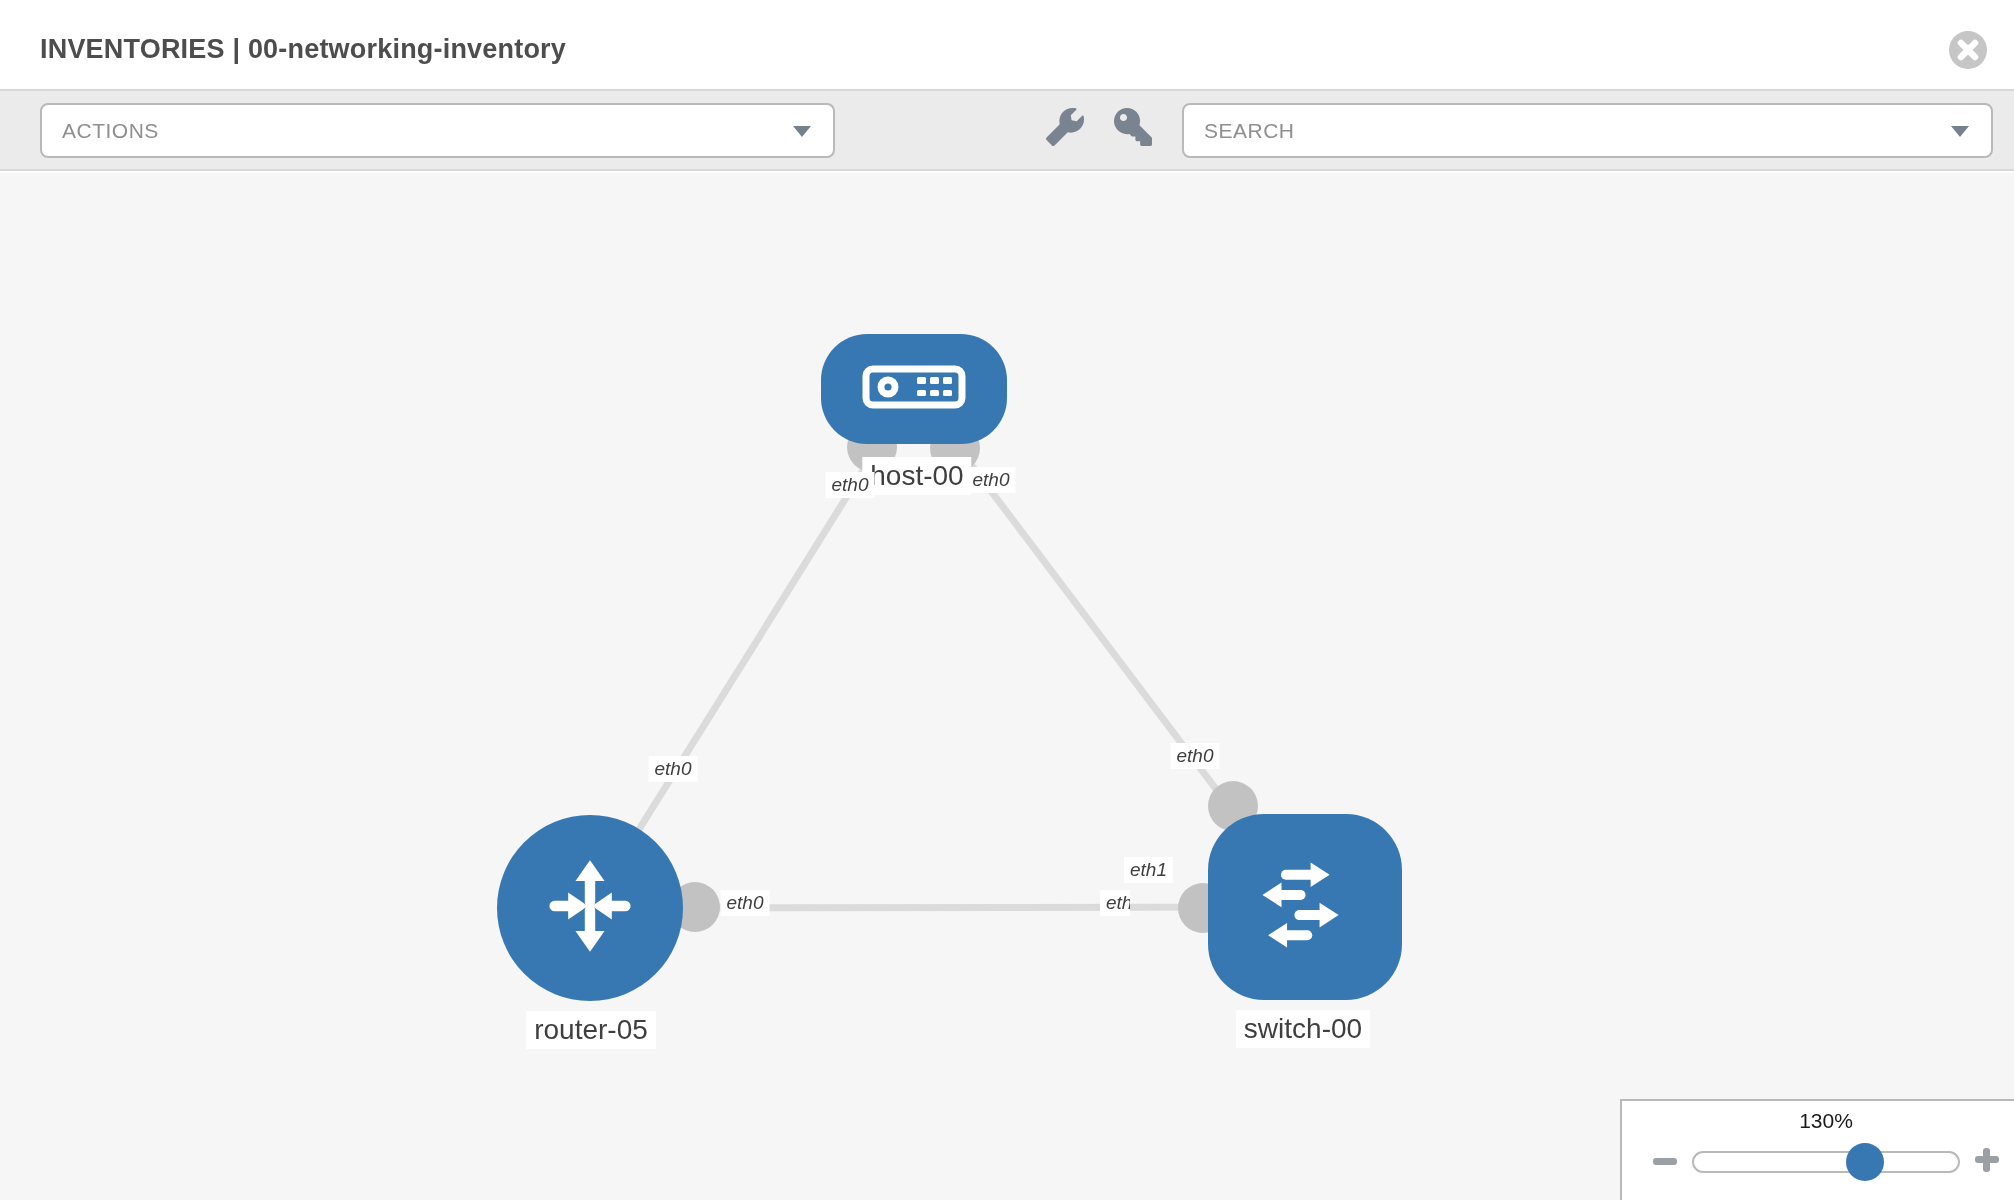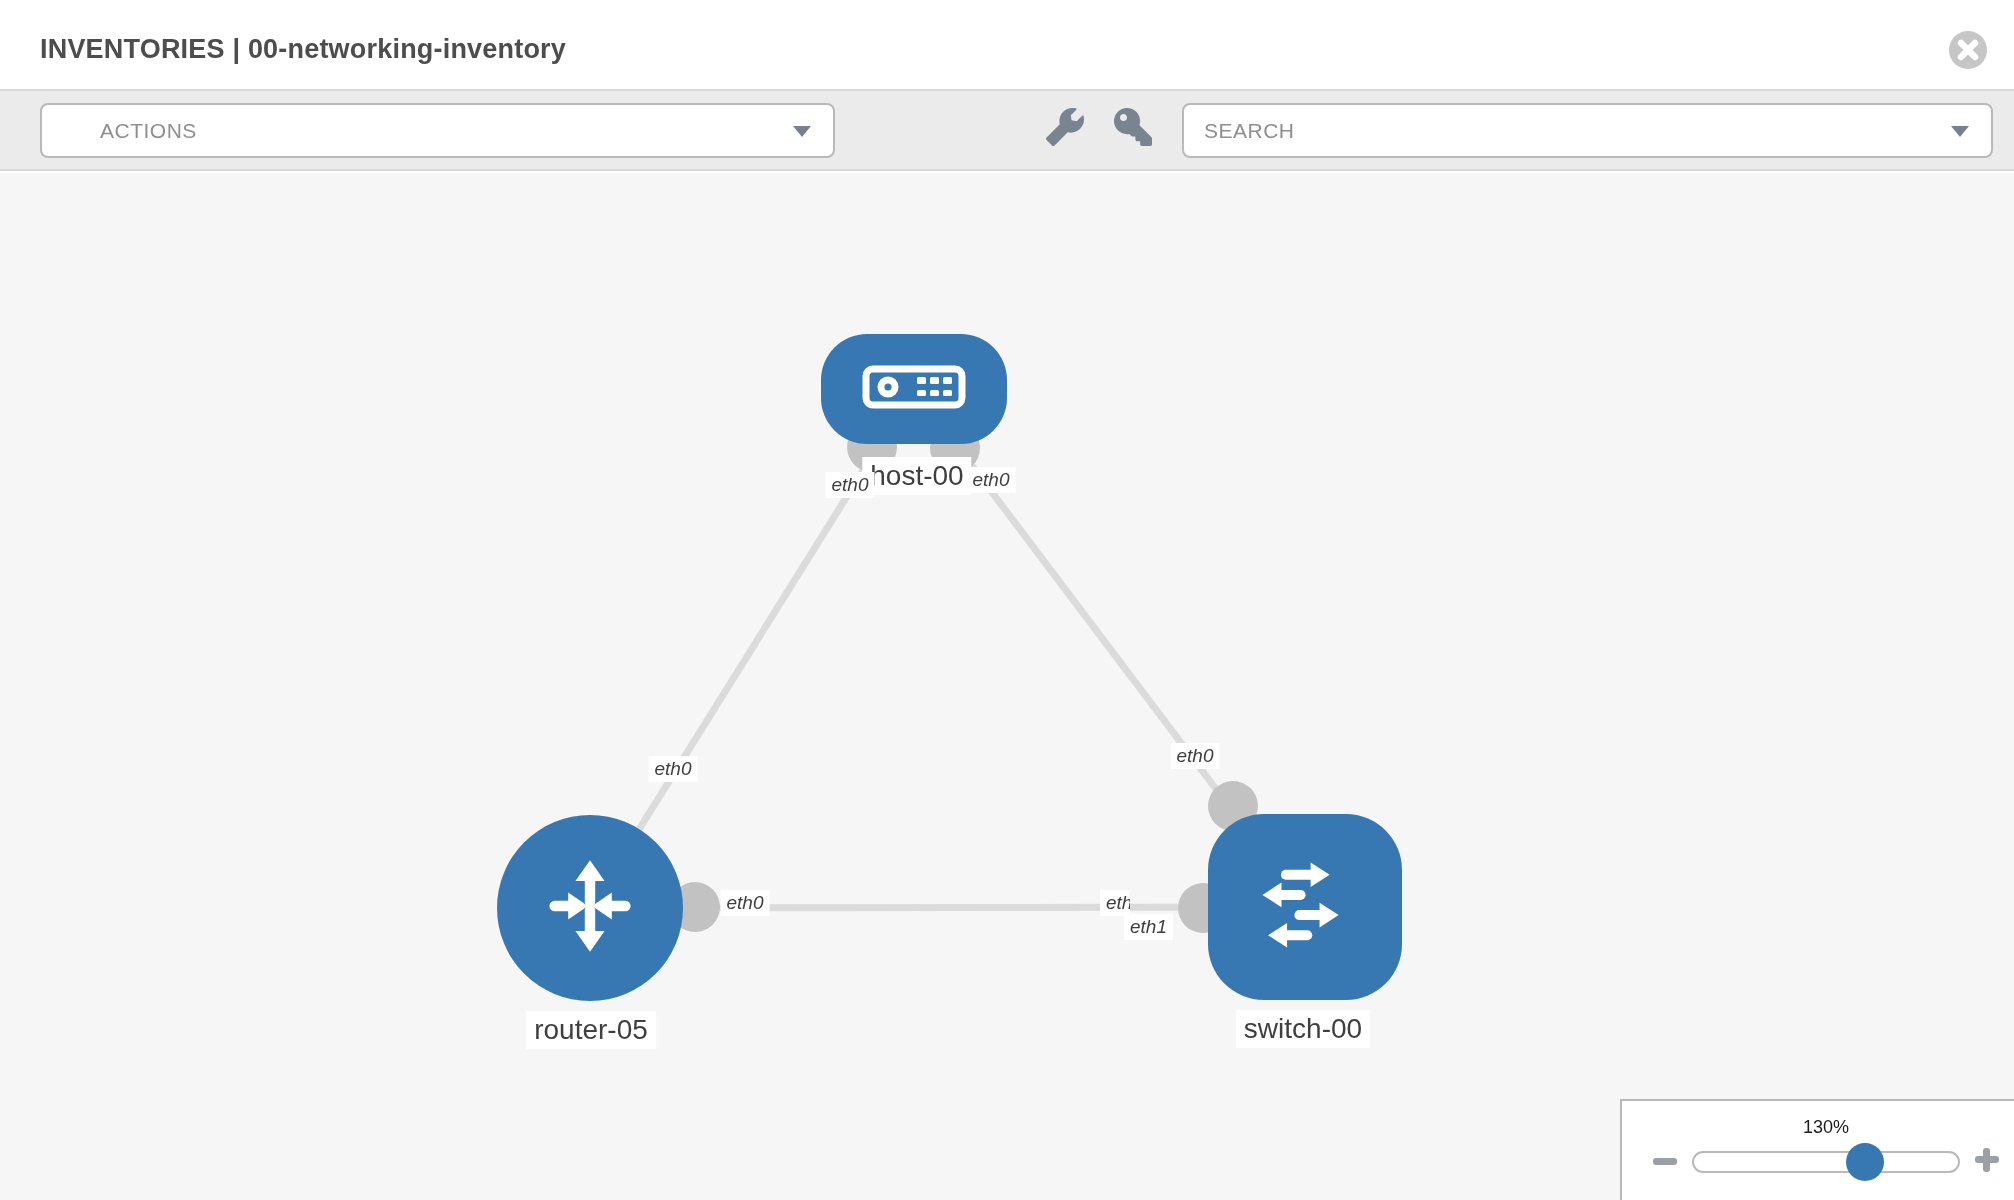--- a/index.html
+++ b/index.html
@@ -10,21 +10,21 @@
   
   .header { position:absolute; left:0; top:0; width:2014px; height:73px; background:#fff; }
   .header .title { position:absolute; left:40px; top:18px; font-size:27px; font-weight:bold; color:#4d4d4d; letter-spacing:0.2px; }
   .close-btn { position:absolute; right:26px; top:14px; width:40px; height:40px; border:none; background:transparent; cursor:pointer; }
 
   
   .toolbar { position:absolute; left:0; top:73px; width:2014px; height:82px; background:#ebebeb; border-top:2px solid #d8d8d8; border-bottom:2px solid #d8d8d8; }
   .select-box { position:absolute; top:12px; height:55px; background:#fff; border:2px solid #b9b9b9; border-radius:8px; display:flex; align-items:center; cursor:pointer; }
   .select-box .sel-label { font-size:21px; color:#8f8f8f; letter-spacing:0.5px; padding-left:20px; }
   .caret { position:absolute; right:22px; top:50%; margin-top:-5px; width:0; height:0; border-left:9px solid transparent; border-right:9px solid transparent; border-top:11px solid #76818e; }
-  .actions-box { left:40px; width:795px;padding-left:38px; }
+  .actions-box { left:40px; width:795px; }
   .search-box { left:1182px; width:811px; }
   .tool-icon-btn { position:absolute; top:14px; width:46px; height:46px; border:none; background:transparent; cursor:pointer; }
   .wrench-btn { left:1042px; }
   .key-btn { left:1110px; }
 
   
   .canvas { position:absolute; left:0; top:157px; width:2014px; height:1043px; background:#f6f6f6; overflow:hidden; }
   .net-svg { position:absolute; left:0; top:0; z-index:1; }
 
   .node { position:absolute; z-index:2; background:#3778b2; display:flex; align-items:center; justify-content:center; cursor:pointer; }
@@ -38,26 +38,26 @@
   .iface-clip { overflow:hidden; width:30px; padding-right:0; }
   .lbl-host    { left:917px; top:303px; }
   .lbl-router  { left:591px; top:857px; }
   .lbl-switch  { left:1303px; top:856px; }
   .if-0 { left:850px;  top:312px; }
   .if-1 { left:991px;  top:307px; }
   .if-2 { left:673px;  top:596px; }
   .if-3 { left:1195px; top:583px; }
   .if-4 { left:745px;  top:730px; }
   .if-5 { left:1100px; top:717px; z-index:3; }
-  .if-6 { left:1124px; top:741px; z-index:4; }
+  .if-6 { left:1124px; top:684px; z-index:4; }
   .if-5, .if-6 { transform:none; }
 
   
   .zoom-panel { position:absolute; z-index:5; left:1620px; top:926px; width:400px; height:130px; background:#fff; border:2px solid #b9b9b9; }
-  .zoom-value { position:absolute; left:134px; top:16px; width:140px; text-align:center; font-size:18px; color:#1b1b1b; }
+  .zoom-value { position:absolute; left:134px; top:8px; width:140px; text-align:center; font-size:21px; color:#1b1b1b; }
   .zoom-minus, .zoom-plus { position:absolute; border:none; background:transparent; cursor:pointer; width:36px; height:36px; }
   .zoom-minus { left:25px; top:42px; }
   .zoom-plus  { left:347px; top:40px; }
   .zoom-minus .bar-h, .zoom-plus .bar-h { position:absolute; left:6px; top:15px; width:24px; height:7px; border-radius:3px; background:#9aa0a6; }
   .zoom-plus .bar-v { position:absolute; left:14px; top:7px; width:7px; height:24px; border-radius:3px; background:#9aa0a6; }
   .zoom-track { position:absolute; left:70px; top:50px; width:268px; height:22px; background:#fff; border:2px solid #b9b9b9; border-radius:11px; cursor:pointer; }
   .zoom-handle { position:absolute; left:224px; top:42px; width:38px; height:38px; border-radius:50%; background:#3778b2; cursor:grab; }
 </style>
 </head>
 <body>

